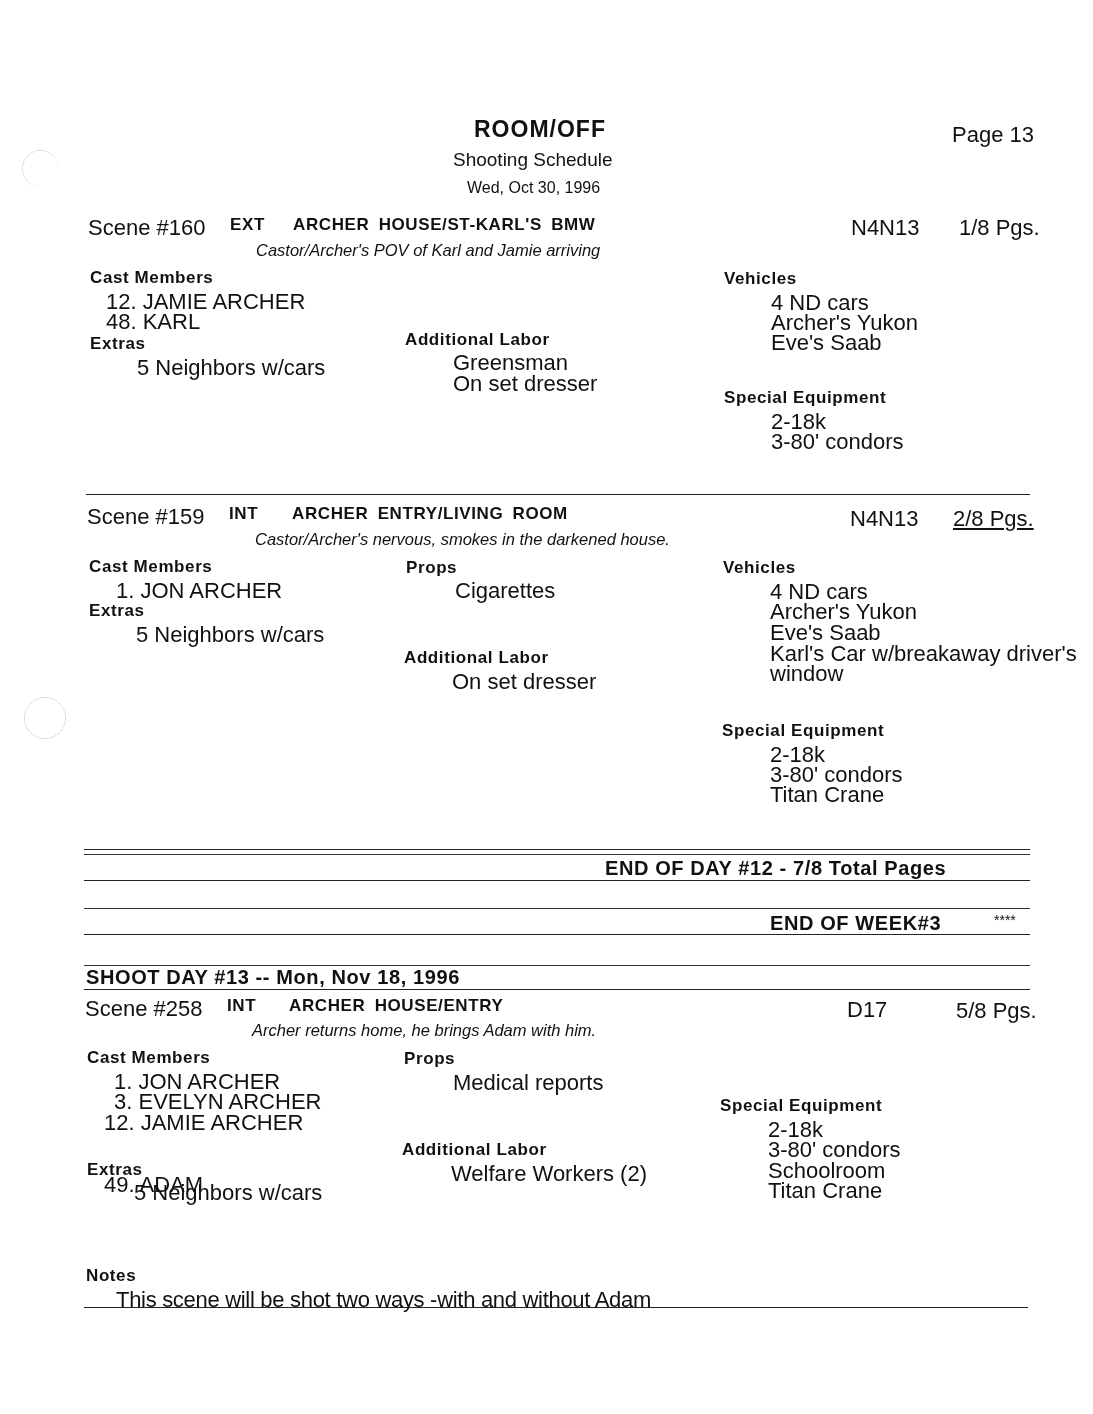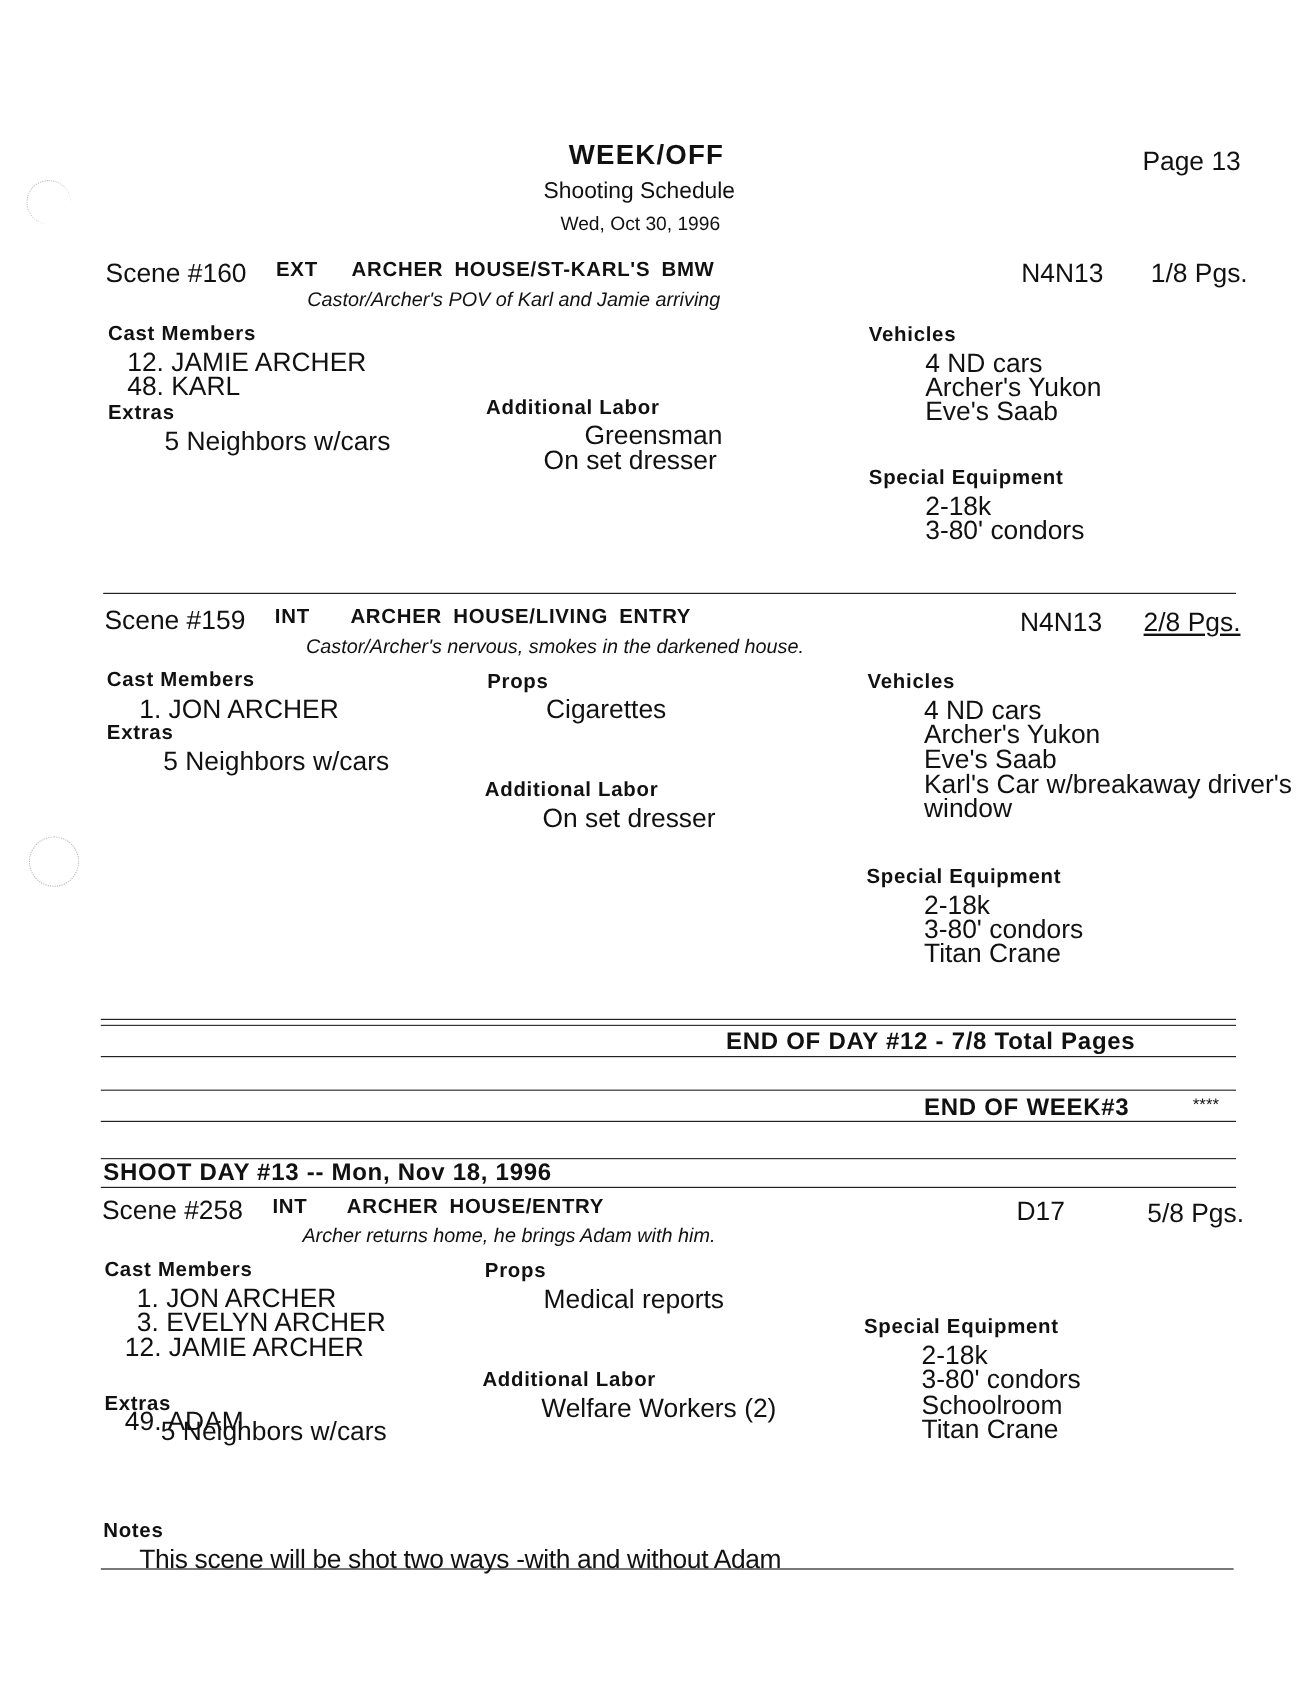--- a/index.html
+++ b/index.html
@@ -16,59 +16,59 @@
   .rule { position:absolute; height:0; border-top:1.5px solid #222; }
   .rule.thin { border-top:1px solid #333; }
   .punch { position:absolute; border:1px dotted #bbb; border-radius:50%; }
 </style>
 </head>
 <body>
 
 <div class="punch" style="left:22px;top:150px;width:36px;height:36px;border-right:none;border-bottom:none;"></div>
 <div class="punch" style="left:24px;top:697px;width:40px;height:40px;"></div>
 
-<div class="abs title" style="left:474px;top:116px;">WEEK/OFF</div>
+<div class="abs title" style="left:474px;top:116px;">ROOM/OFF</div>
 <div class="abs sub" style="left:453px;top:149px;">Shooting Schedule</div>
 <div class="abs date" style="left:467px;top:179px;">Wed, Oct 30, 1996</div>
 <div class="abs norm" style="left:952px;top:122px;">Page 13</div>
 
 <div>
   <div class="abs norm" style="left:88px;top:215px;">Scene #160</div>
   <div class="abs bold" style="left:230px;top:215px;">EXT</div>
   <div class="abs bold" style="left:293px;top:215px;word-spacing:4px;">ARCHER HOUSE/ST-KARL'S BMW</div>
   <div class="abs norm" style="left:851px;top:215px;">N4N13</div>
   <div class="abs norm" style="left:959px;top:215px;">1/8 Pgs.</div>
   <div class="abs it" style="left:256px;top:241px;">Castor/Archer's POV of Karl and Jamie arriving</div>
 
   <div class="abs bold" style="left:90px;top:268px;">Cast Members</div>
   <div class="abs norm" style="left:106px;top:289px;">12. JAMIE ARCHER</div>
   <div class="abs norm" style="left:106px;top:309px;">48. KARL</div>
   <div class="abs bold" style="left:90px;top:334px;">Extras</div>
   <div class="abs norm" style="left:137px;top:355px;">5 Neighbors w/cars</div>
 
   <div class="abs bold" style="left:405px;top:330px;">Additional Labor</div>
-  <div class="abs norm" style="left:453px;top:350px;margin-left:34px;">Greensman</div>
+  <div class="abs norm" style="left:453px;top:350px;">Greensman</div>
   <div class="abs norm" style="left:453px;top:371px;">On set dresser</div>
 
   <div class="abs bold" style="left:724px;top:269px;">Vehicles</div>
   <div class="abs norm" style="left:771px;top:290px;">4 ND cars</div>
   <div class="abs norm" style="left:771px;top:310px;">Archer's Yukon</div>
   <div class="abs norm" style="left:771px;top:330px;">Eve's Saab</div>
 
   <div class="abs bold" style="left:724px;top:388px;">Special Equipment</div>
   <div class="abs norm" style="left:771px;top:409px;">2-18k</div>
   <div class="abs norm" style="left:771px;top:429px;">3-80' condors</div>
 </div>
 
 <div class="rule" style="left:86px;top:494px;width:944px;"></div>
 
 <div>
   <div class="abs norm" style="left:87px;top:504px;">Scene #159</div>
   <div class="abs bold" style="left:229px;top:504px;">INT</div>
-  <div class="abs bold" style="left:292px;top:504px;word-spacing:4px;">ARCHER HOUSE/LIVING ENTRY</div>
+  <div class="abs bold" style="left:292px;top:504px;word-spacing:4px;">ARCHER ENTRY/LIVING ROOM</div>
   <div class="abs norm" style="left:850px;top:506px;">N4N13</div>
   <div class="abs norm" style="left:953px;top:506px;text-decoration:underline;">2/8 Pgs.</div>
   <div class="abs it" style="left:255px;top:530px;">Castor/Archer's nervous, smokes in the darkened house.</div>
 
   <div class="abs bold" style="left:89px;top:557px;">Cast Members</div>
   <div class="abs norm" style="left:116px;top:578px;">1. JON ARCHER</div>
   <div class="abs bold" style="left:89px;top:601px;">Extras</div>
   <div class="abs norm" style="left:136px;top:622px;">5 Neighbors w/cars</div>
 
   <div class="abs bold" style="left:406px;top:558px;">Props</div>

